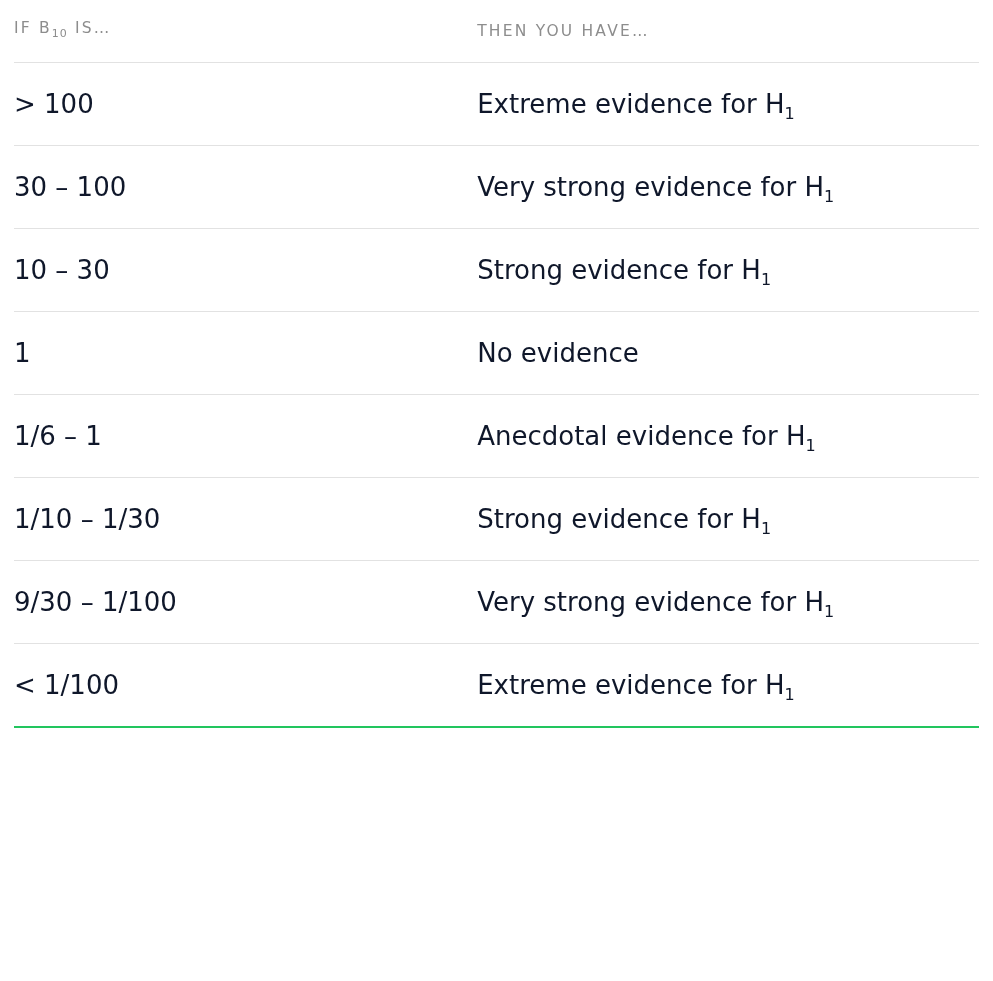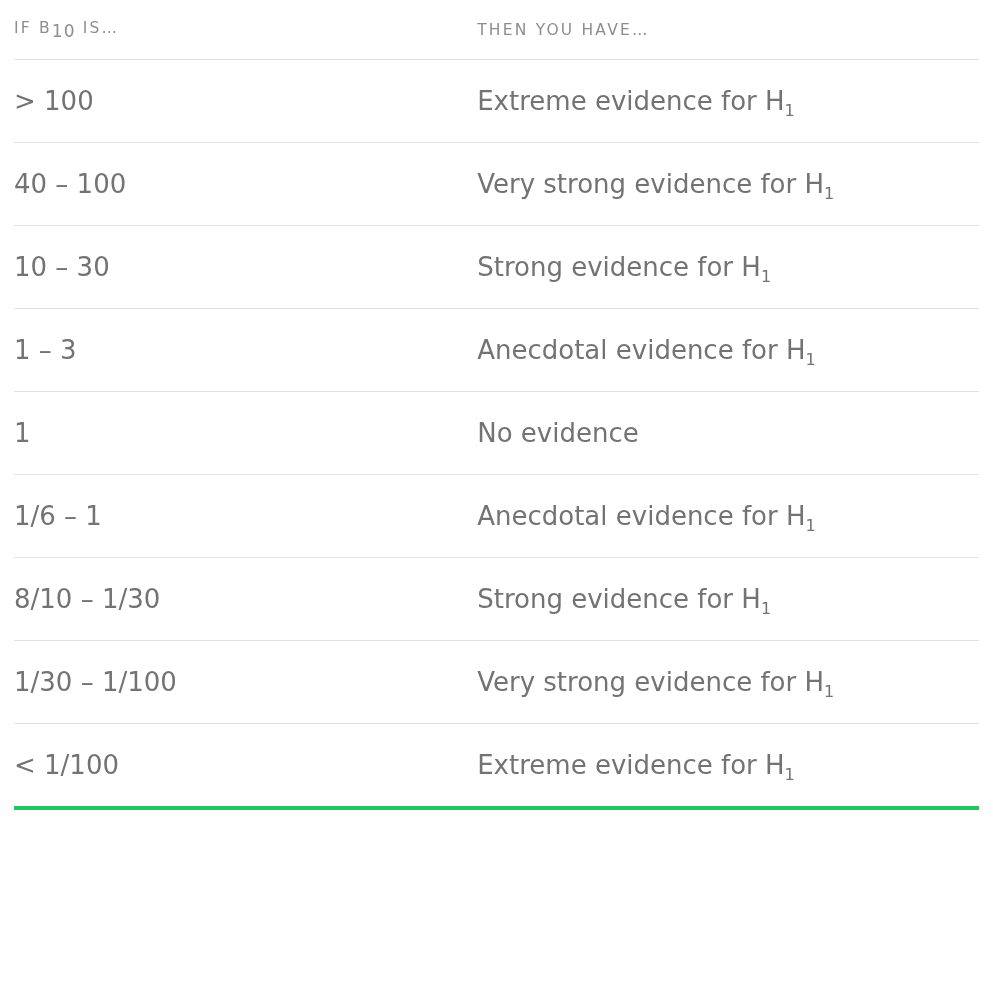--- a/index.html
+++ b/index.html
@@ -38,39 +38,39 @@
     font-size: 15.5px;
     font-weight: 400;
     letter-spacing: 2.2px;
     color: #8d8d8d;
     text-transform: uppercase;
     height: 56px;
     line-height: 56px;
     padding-bottom: 0;
   }
   thead th .sub {
-    font-size: 17px;
+    font-size: 11px;
     letter-spacing: 1px;
     vertical-align: sub;
   }
   tbody td {
     font-size: 26px;
     font-weight: 400;
-    color: #737373;
+    color: #0f172a;
     height: 82px;
     line-height: 82px;
     white-space: nowrap;
   }
   tbody td .sub {
     font-size: 16px;
     vertical-align: sub;
     line-height: 0;
   }
   tbody tr:last-child td {
-    border-bottom: 4px solid #22c55e;
+    border-bottom: 2px solid #22c55e;
   }
   .cell-inner {
     display: block;
   }
 </style>
 </head>
 <body>
 
 <div class="table-wrap">
   <table class="bf-table">
@@ -86,57 +86,51 @@
     </thead>
     <tbody>
         <tr>
           <td>
             <span class="cell-inner">&gt; 100</span>
           </td>
           <td><span>Extreme evidence for H</span><span class="sub">1</span></td>
         </tr>
         <tr>
           <td>
-            <span class="cell-inner">40 – 100</span>
+            <span class="cell-inner">30 – 100</span>
           </td>
           <td><span>Very strong evidence for H</span><span class="sub">1</span></td>
         </tr>
         <tr>
           <td>
             <span class="cell-inner">10 – 30</span>
           </td>
           <td><span>Strong evidence for H</span><span class="sub">1</span></td>
-        </tr>
-        <tr>
-          <td>
-            <span class="cell-inner">1 – 3</span>
-          </td>
-          <td><span>Anecdotal evidence for H</span><span class="sub">1</span></td>
         </tr>
         <tr>
           <td>
             <span class="cell-inner">1</span>
           </td>
           <td><span>No evidence</span><span class="sub"></span></td>
         </tr>
         <tr>
           <td>
             <span class="cell-inner">1/6 – 1</span>
           </td>
           <td><span>Anecdotal evidence for H</span><span class="sub">1</span></td>
         </tr>
         <tr>
           <td>
-            <span class="cell-inner">8/10 – 1/30</span>
+            <span class="cell-inner">1/10 – 1/30</span>
           </td>
           <td><span>Strong evidence for H</span><span class="sub">1</span></td>
         </tr>
         <tr>
           <td>
-            <span class="cell-inner">1/30 – 1/100</span>
+            <span class="cell-inner">9/30 – 1/100</span>
           </td>
           <td><span>Very strong evidence for H</span><span class="sub">1</span></td>
         </tr>
         <tr>
           <td>
             <span class="cell-inner">&lt; 1/100</span>
           </td>
           <td><span>Extreme evidence for H</span><span class="sub">1</span></td>
         </tr>
       </tbody>

